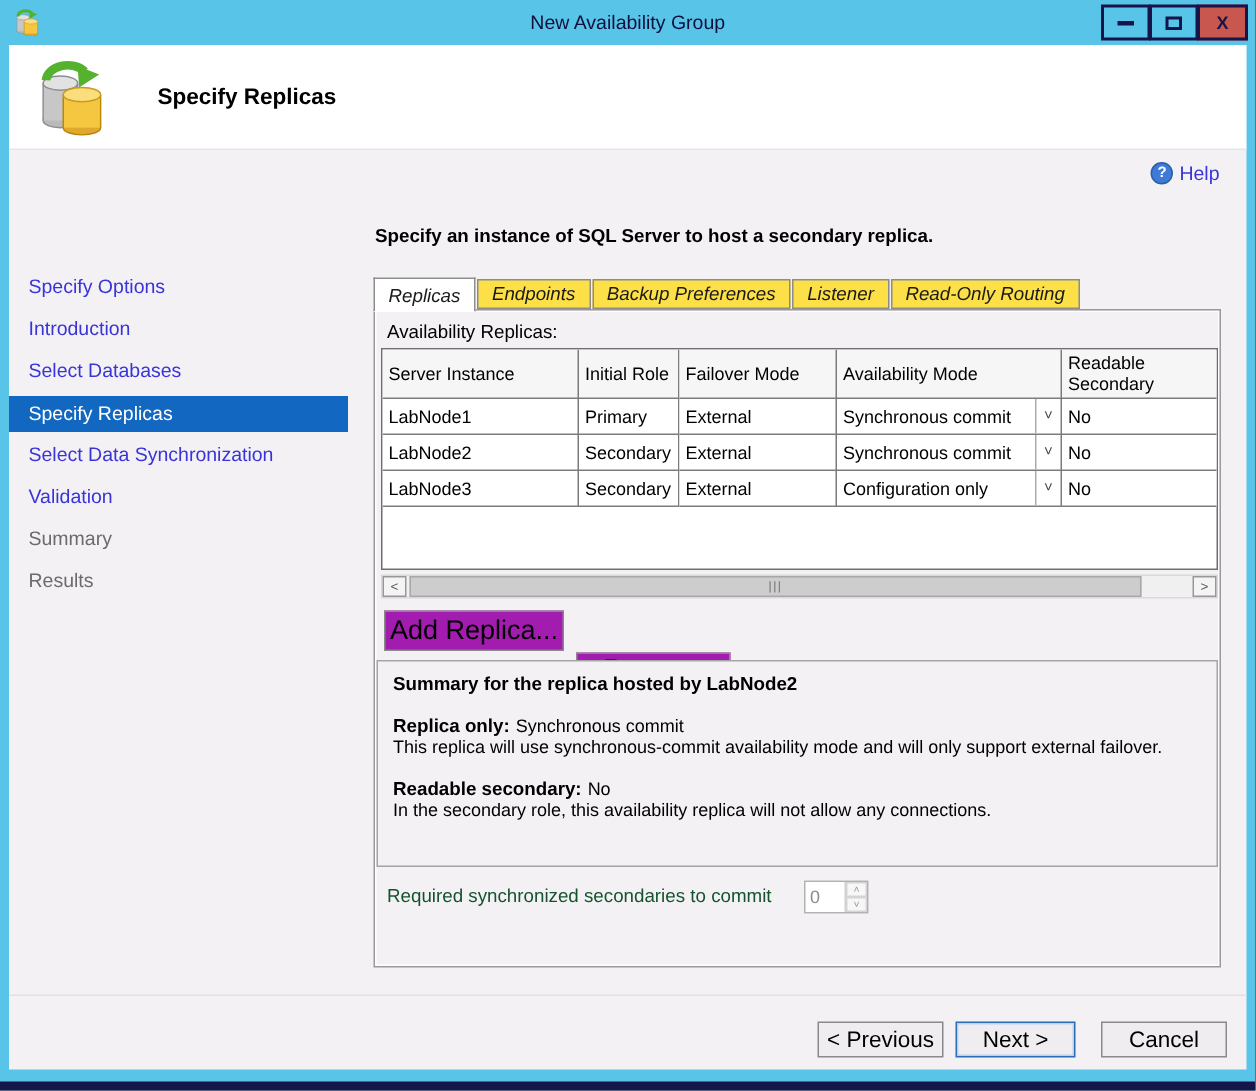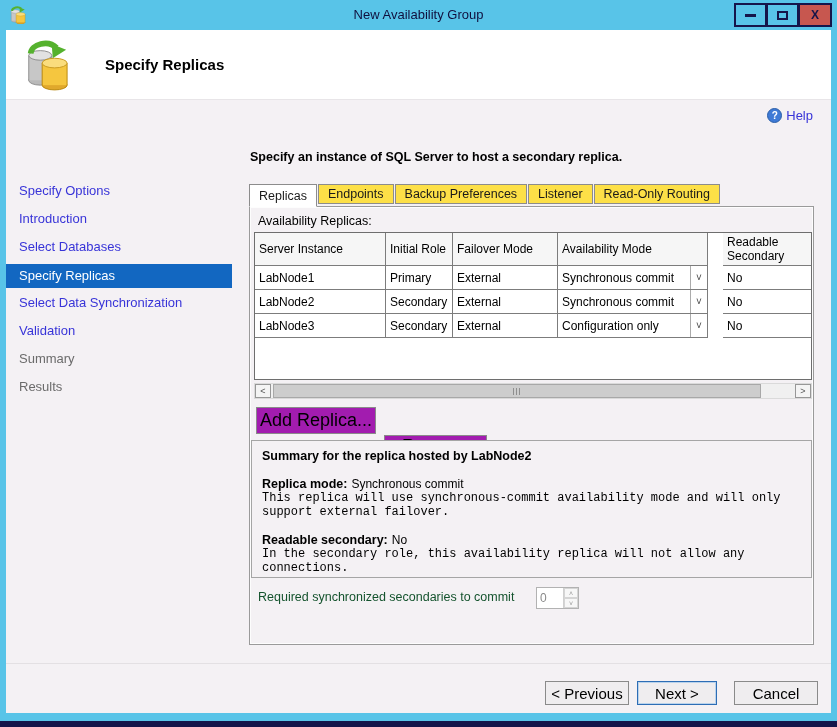--- a/index.html
+++ b/index.html
@@ -45,40 +45,40 @@
   
   .main { position:absolute; left:226px; top:70px; right:0; bottom:0; }
   .help-link { position:absolute; right:18px; top:8px; display:flex; align-items:center;
     gap:4px; cursor:pointer; }
   .help-ico { width:15px; height:15px; border-radius:50%; background:#3E7AD6;
     border:1px solid #2B5FA8; color:#fff; font-size:10px; font-weight:bold;
     display:flex; align-items:center; justify-content:center; }
   .help-txt { color:#3834D8; font-size:13px; }
   .instruction { position:absolute; left:18px; top:50px; font-size:12.5px; font-weight:bold; color:#000; }
 
-  .tabstrip { position:absolute; left:17px; top:84px; height:23px; display:flex; align-items:flex-start; z-index:2; }
+  .tabstrip { position:absolute; left:17px; top:84px; height:23px; display:flex; align-items:center; z-index:2;font-style:italic; }
   .tab { font-size:12.5px; color:#1a1a1a; padding:0 9px; border:1px solid #8C8C8C;
     background:#fde047; height:20px; line-height:19px; margin-right:1px; cursor:pointer; white-space:nowrap; }
   .tab.active { background:#FFFFFF; height:23px; line-height:22px; border-bottom:1px solid #FFFFFF;
     margin-bottom:-1px; cursor:default; }
 
   .panel { position:absolute; left:17px; top:106px; width:565px; height:439px;
     border:1px solid #9A9A9A; background:#F4F1F4; box-shadow:inset 0 0 0 1px #FDFDFD; }
   .avail-label { position:absolute; left:8px; top:7px; font-size:12.5px; color:#000; }
 
   
   .grid { position:absolute; left:4px; top:25px; width:558px; height:148px;
     border:1px solid #6E6E6E; background:#FFFFFF; overflow:hidden; }
   .grow { display:flex; }
   .gcell { border-right:1px solid #7C7C7C; border-bottom:1px solid #7C7C7C;
     font-size:12px; color:#000; display:flex; align-items:center;
     overflow:hidden; white-space:nowrap; flex:none; }
   .ghead .gcell { background:#F6F6F6; height:33px; padding:2px 4px; white-space:normal; line-height:14px; }
   .gdata .gcell { background:#FFFFFF; height:24px; padding:0 4px; }
-  .c0 { width:131px; } .c1 { width:67px; } .c2 { width:105px; } .c3 { width:150px; } .c4 { width:104px; border-right:none;margin-left:15px; }
+  .c0 { width:131px; } .c1 { width:67px; } .c2 { width:105px; } .c3 { width:150px; } .c4 { width:104px; border-right:none; }
   .combo { padding:0 !important; }
   .combo-text { flex:1; padding-left:4px; overflow:hidden; white-space:nowrap; }
   .combo-btn { width:17px; height:100%; border-left:1px solid #ABABAB; display:flex;
     align-items:center; justify-content:center; font-size:10px; color:#444; cursor:pointer; }
 
   
   .hscroll { position:absolute; left:4px; top:176px; width:558px; height:16px;
     background:#F0F0F0; border:1px solid #DADADA; display:flex; }
   .scr-btn { width:16px; height:14px; border:1px solid #979797; background:#F4F4F4;
     display:flex; align-items:center; justify-content:center; font-size:9px; color:#555; cursor:pointer; flex:none; }
@@ -92,21 +92,21 @@
     border:1px solid #8A8A8A; font-size:18px; color:#000; text-align:center;
     font-family:inherit; cursor:pointer; }
   .btn-add { left:6px; width:120px; }
   .btn-remove { left:134px; width:103px;margin-top:28px; }
 
   
   .summary { position:absolute; left:1px; top:233px; width:561px; height:138px;
     border:1px solid #A5A5A5; padding:8px 10px; font-size:12px; color:#000; background:#F4F1F4; }
   .sum-title { font-weight:bold; font-size:12.5px; margin-bottom:14px; }
   .sum-line b { font-size:12.5px; }
-  .sum-desc { margin-bottom:14px;font-family:Liberation Mono, monospace; }
+  .sum-desc { margin-bottom:14px; }
   .sum-val { margin-left:4px; }
 
   
   .quorum-label { position:absolute; left:8px; top:383px; font-size:12.5px; color:#14532d; }
   .spinbox { position:absolute; left:286px; top:380px; width:43px; height:22px;
     border:1px solid #B2B2B2; background:#FFFFFF; display:flex; }
   .spin-input { flex:1; border:none; outline:none; background:transparent; color:#8A8A8A;
     font-size:12px; padding-left:3px; width:24px; font-family:inherit; }
   .spin-btns { width:15px; display:flex; flex-direction:column; border-left:1px solid #D0D0D0; }
   .spin-up,.spin-down { flex:1; background:#F7F7F7; border:1px solid #D5D5D5;
@@ -257,21 +257,21 @@
             <span>˃</span>
           </div>
         </div>
 
         <button class="panel-btn btn-add">Add Replica...</button>
         <button class="panel-btn btn-remove">Remove Replica</button>
 
         <div class="summary">
           <div class="sum-title">Summary for the replica hosted by LabNode2</div>
           <div class="sum-line">
-            <b>Replica mode:</b><span class="sum-val">Synchronous commit</span>
+            <b>Replica only:</b><span class="sum-val">Synchronous commit</span>
           </div>
           <div class="sum-desc">This replica will use synchronous-commit availability mode and will only support external failover.</div>
           <div class="sum-line">
             <b>Readable secondary:</b><span class="sum-val">No</span>
           </div>
           <div class="sum-desc">In the secondary role, this availability replica will not allow any connections.</div>
         </div>
 
         <div class="quorum-label">Required synchronized secondaries to commit</div>
         <div class="spinbox">

